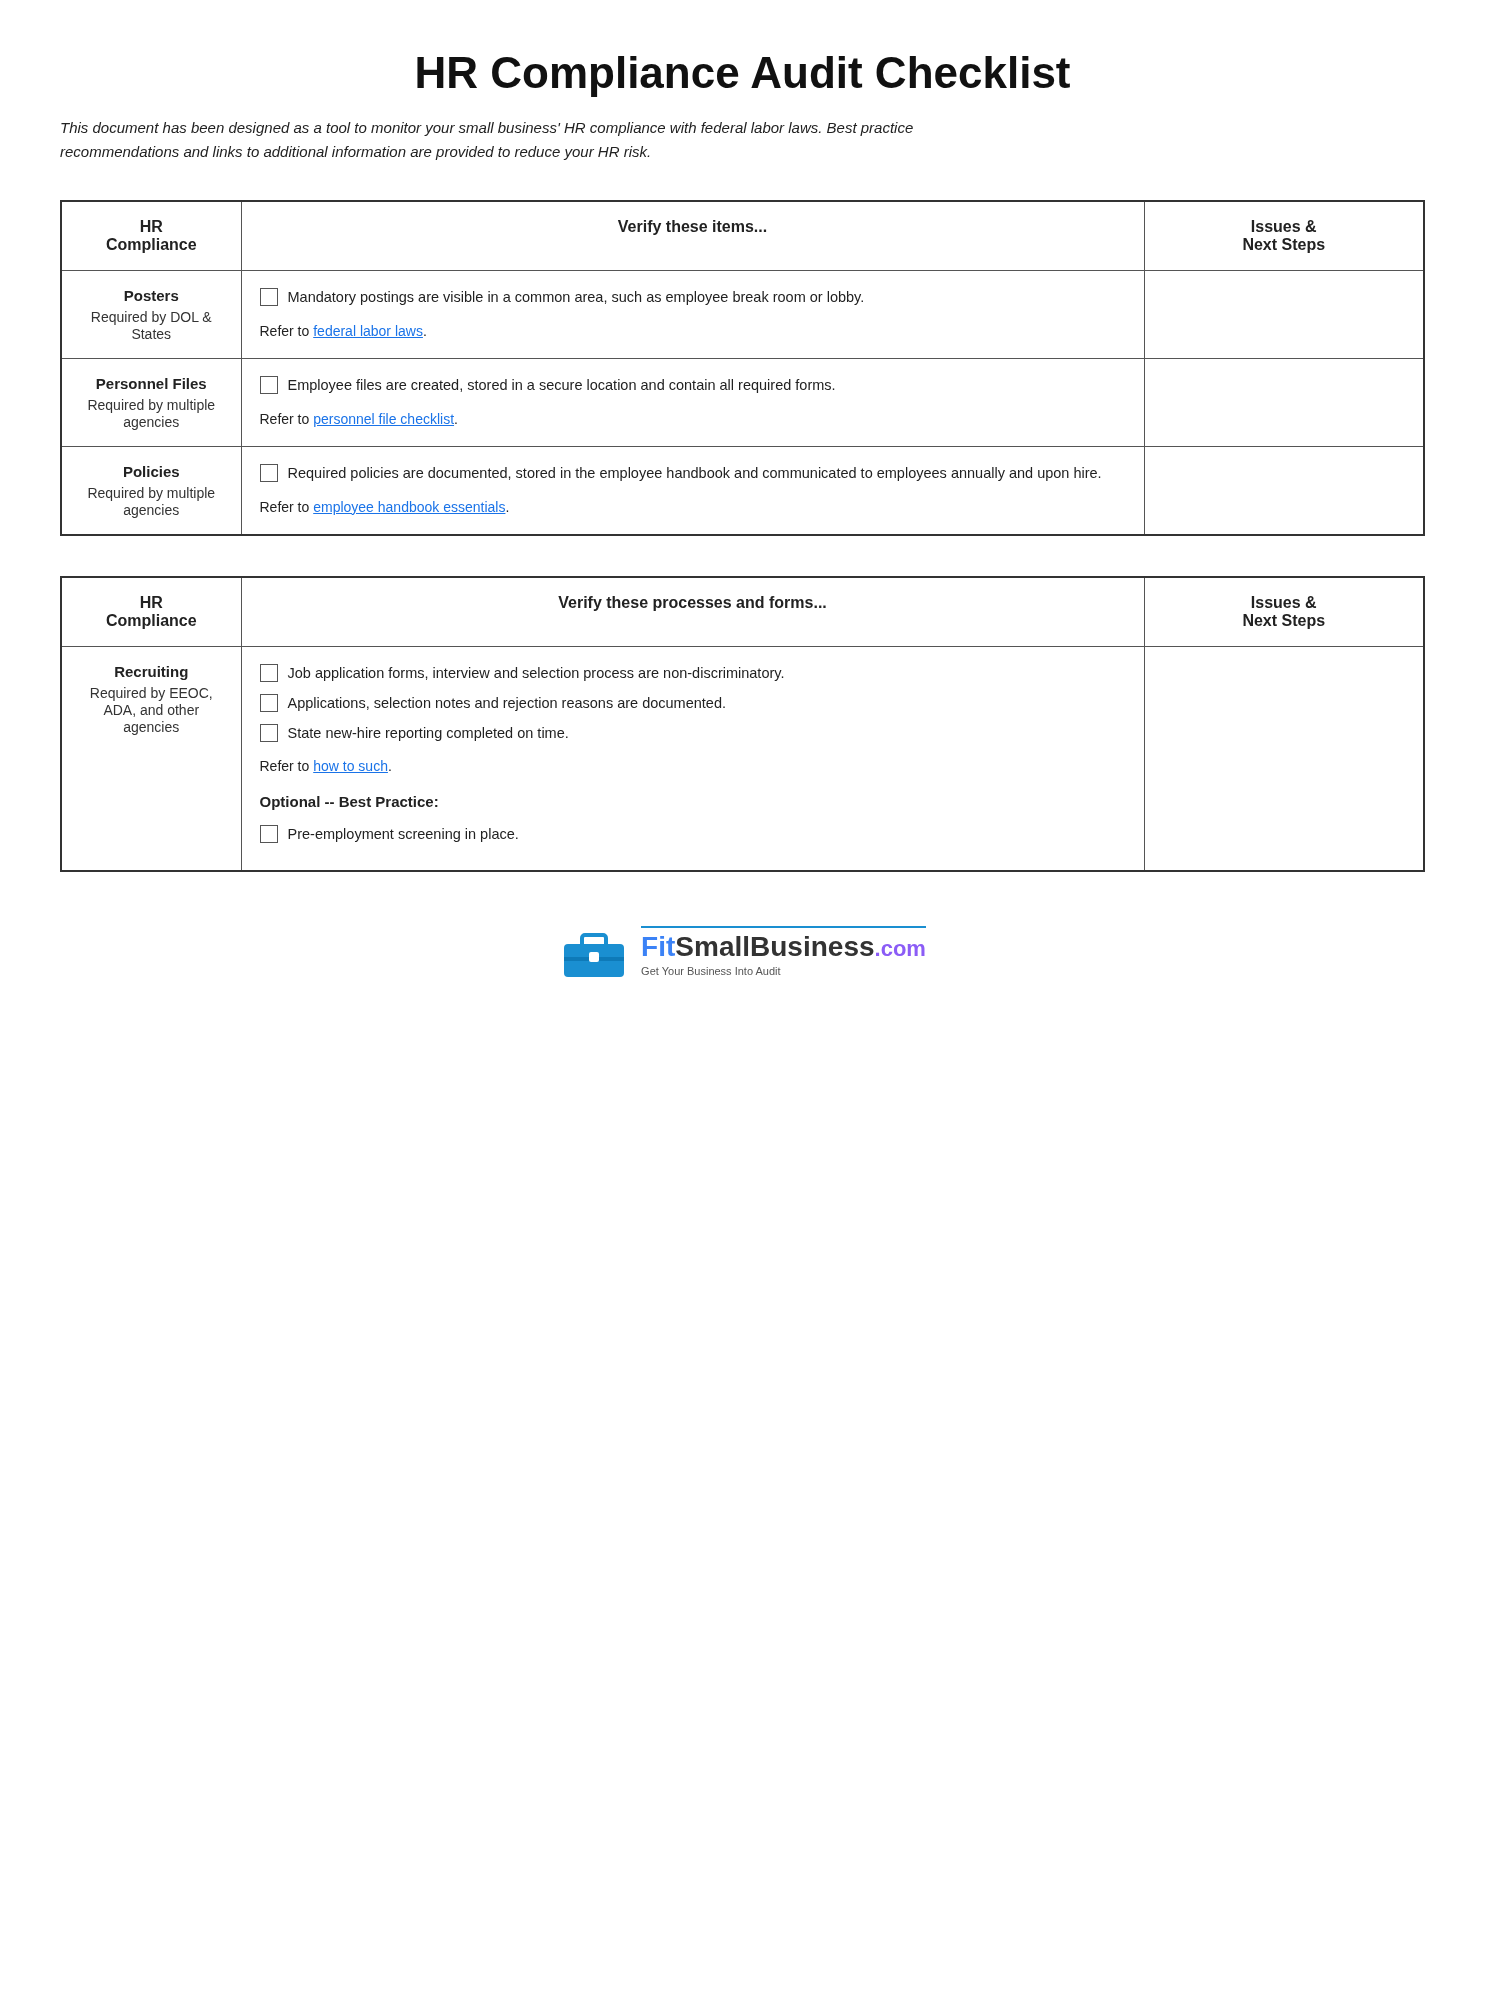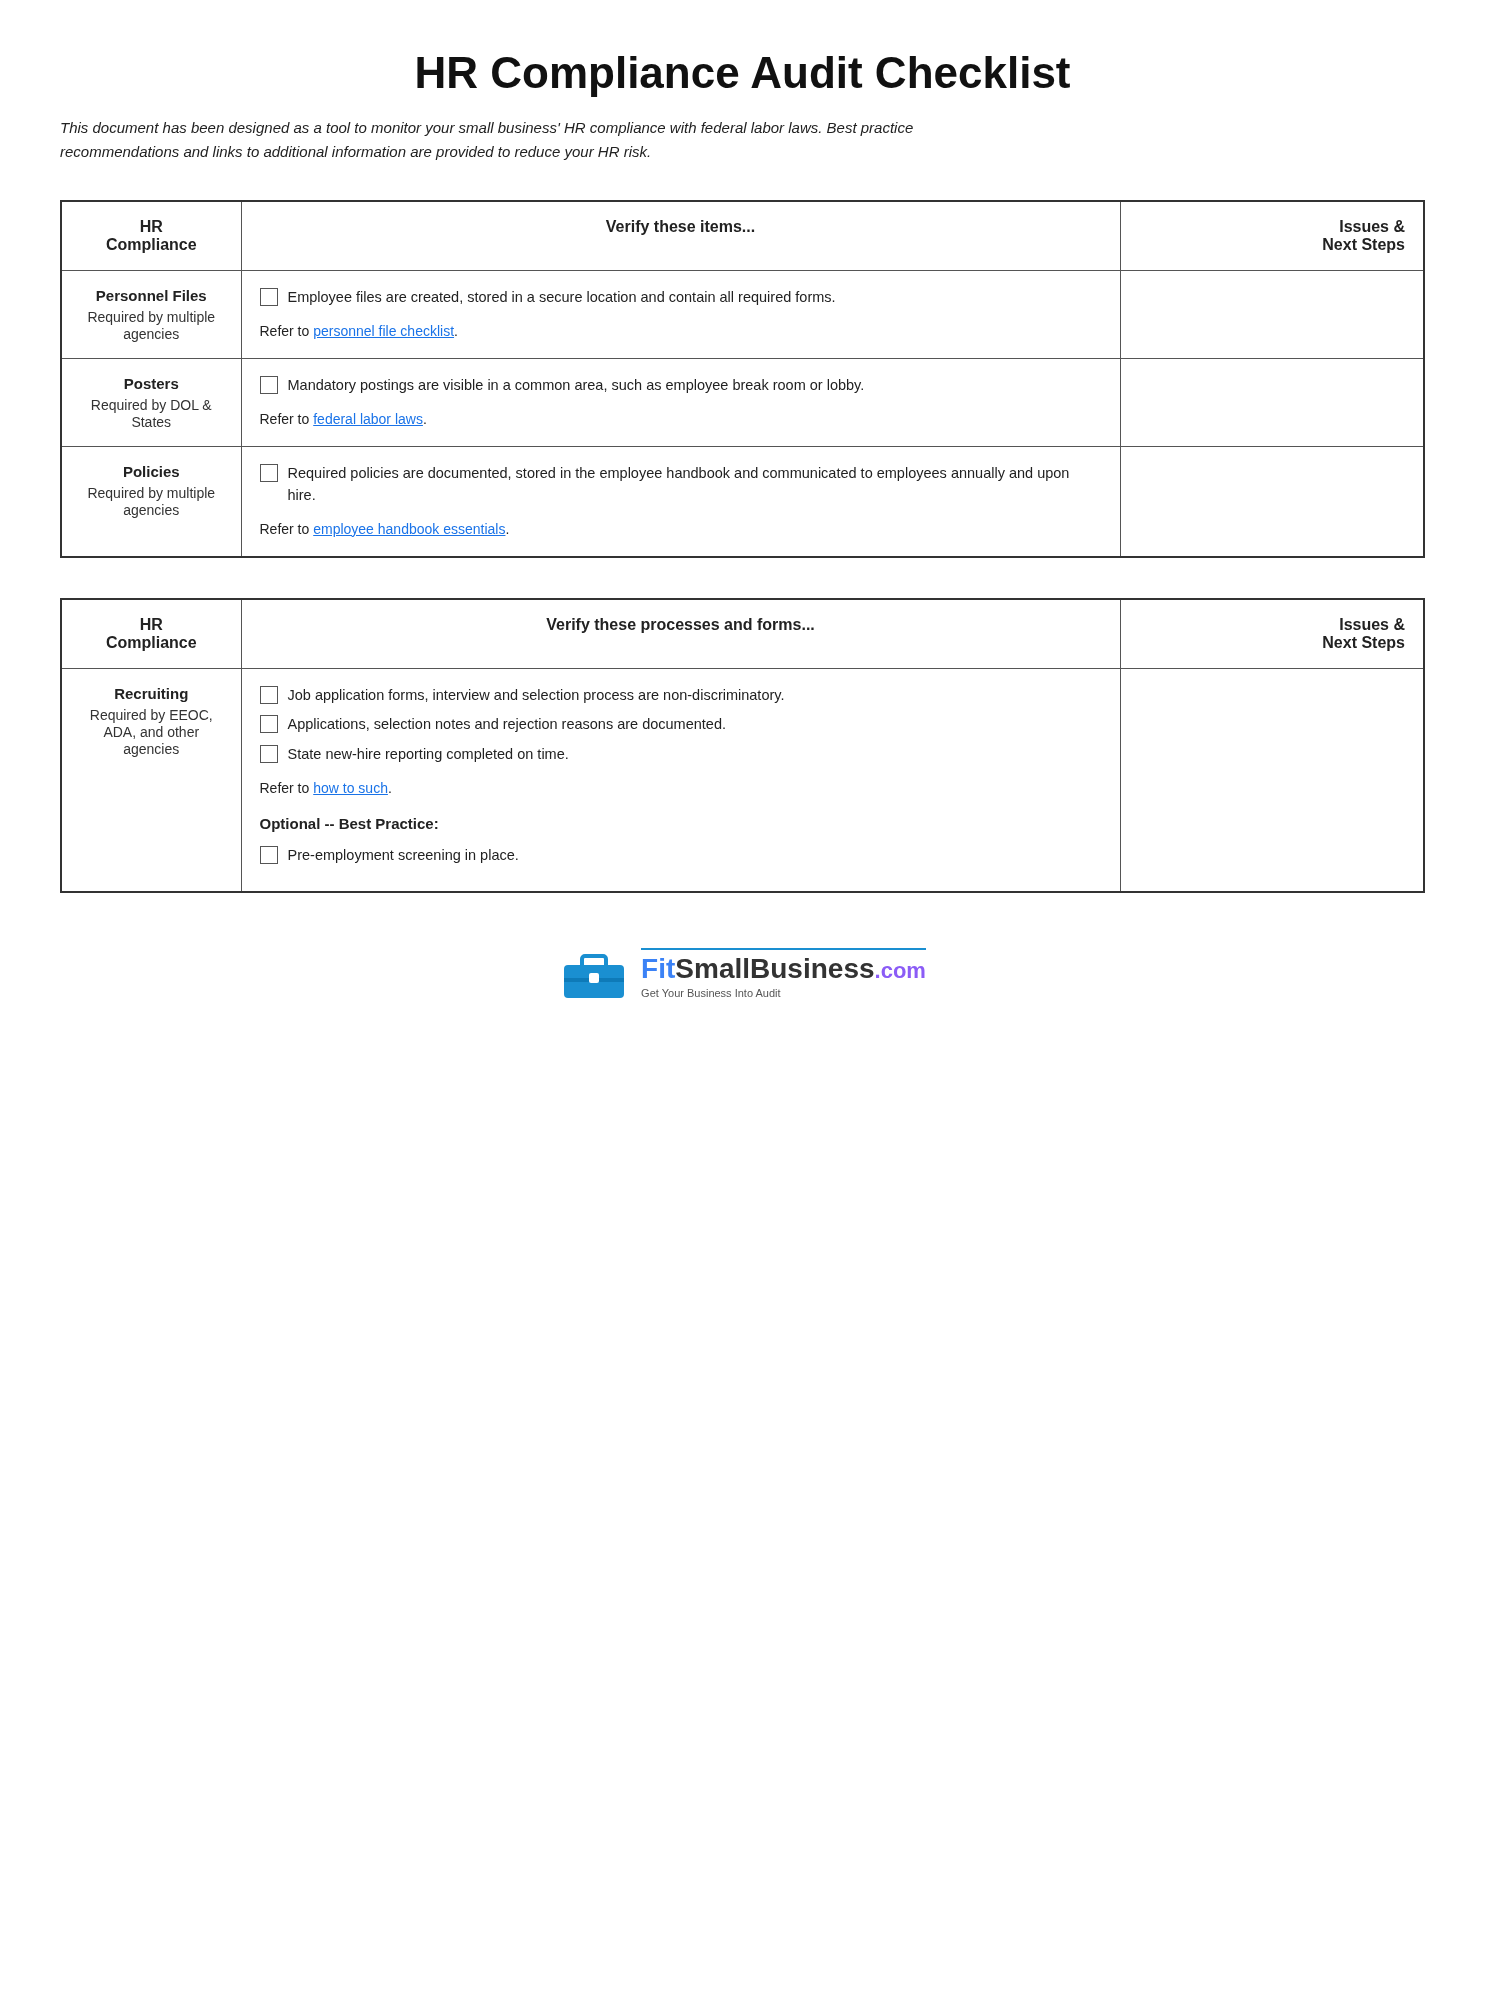--- a/index.html
+++ b/index.html
@@ -51,22 +51,22 @@
     .col-hr {
       width: 180px;
       text-align: center;
     }
 
     .col-verify {
       width: auto;
     }
 
     .col-issues {
-      width: 304px;
-      text-align: right;
+      width: 280px;
+      text-align: center;
     }
 
     thead th {
       font-weight: bold;
       font-size: 16px;
       text-align: center;
     }
 
     .category-name {
       font-weight: bold;
@@ -175,47 +175,47 @@
         HR<br>Compliance
       </th>
       <th class="col-verify">Verify these items...</th>
       <th class="col-issues">Issues &amp;<br>Next Steps</th>
     </tr>
   </thead>
   <tbody>
 
     <tr>
       <td class="col-hr">
+        <span class="category-name">Posters</span>
+        <span class="category-sub">Required by DOL &amp; States</span>
+      </td>
+      <td class="col-verify verify-cell">
+        <div class="checkbox-item">
+          <div class="checkbox"></div>
+          <span>Mandatory postings are visible in a common area, such as employee break room or lobby.</span>
+        </div>
+        <div class="refer-line">
+          Refer to <a href="#">federal labor laws</a>.
+        </div>
+      </td>
+      <td class="col-issues"></td>
+    </tr>
+
+    <tr>
+      <td class="col-hr">
         <span class="category-name">Personnel Files</span>
         <span class="category-sub">Required by multiple agencies</span>
       </td>
       <td class="col-verify verify-cell">
         <div class="checkbox-item">
           <div class="checkbox"></div>
           <span>Employee files are created, stored in a secure location and contain all required forms.</span>
         </div>
         <div class="refer-line">
           Refer to <a href="#">personnel file checklist</a>.
-        </div>
-      </td>
-      <td class="col-issues"></td>
-    </tr>
-
-    <tr>
-      <td class="col-hr">
-        <span class="category-name">Posters</span>
-        <span class="category-sub">Required by DOL &amp; States</span>
-      </td>
-      <td class="col-verify verify-cell">
-        <div class="checkbox-item">
-          <div class="checkbox"></div>
-          <span>Mandatory postings are visible in a common area, such as employee break room or lobby.</span>
-        </div>
-        <div class="refer-line">
-          Refer to <a href="#">federal labor laws</a>.
         </div>
       </td>
       <td class="col-issues"></td>
     </tr>
 
     <tr>
       <td class="col-hr">
         <span class="category-name">Policies</span>
         <span class="category-sub">Required by multiple agencies</span>
       </td>

